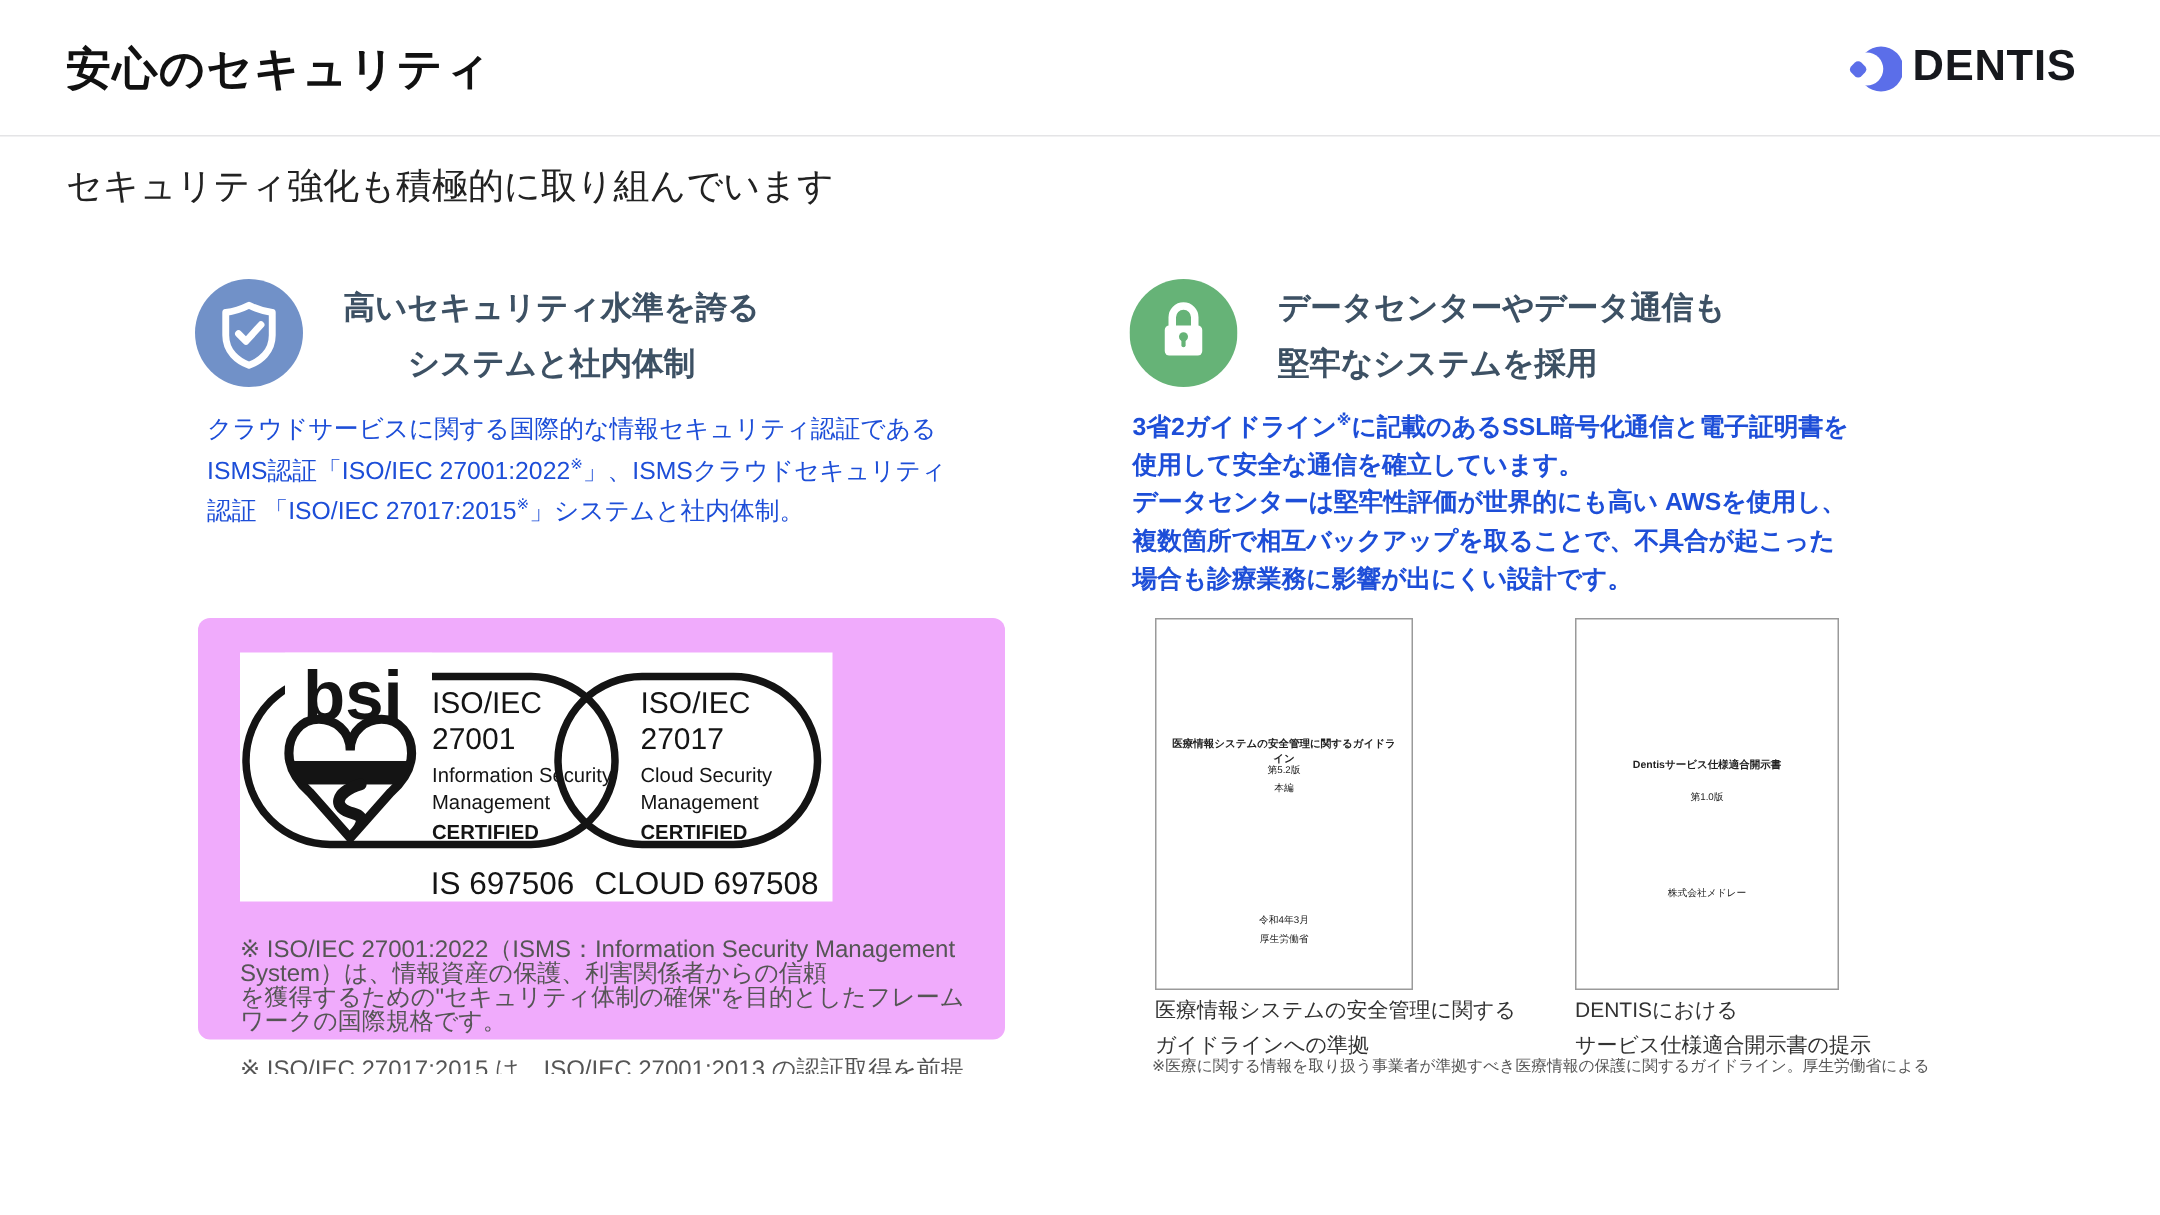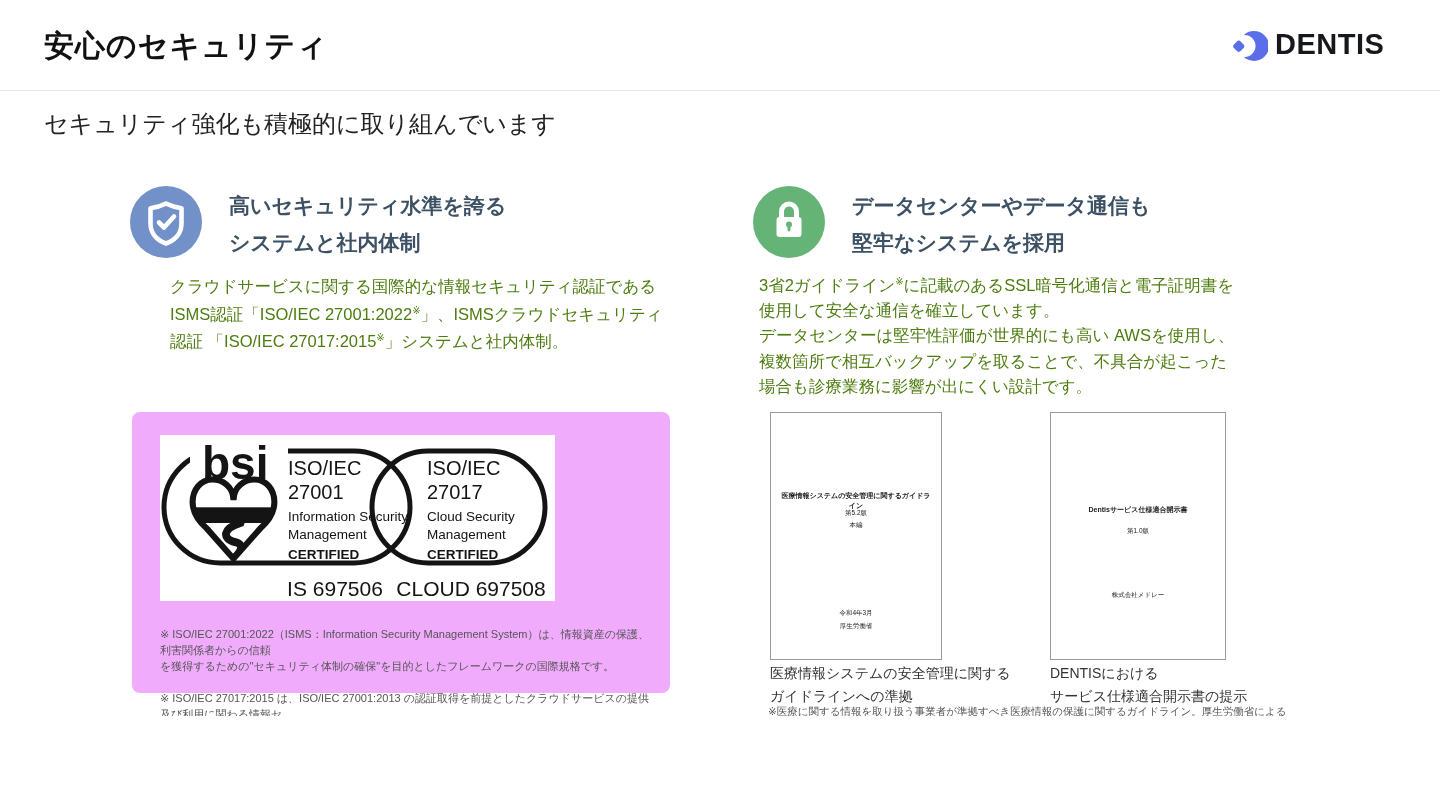--- a/index.html
+++ b/index.html
@@ -10,33 +10,33 @@
   
   .page-title { position:absolute; left:44px; top:26px; font-size:30px; font-weight:bold; color:#111; letter-spacing:1px; }
   .logo { position:absolute; left:1232px; top:28px; display:flex; align-items:flex-start; gap:7px; }
   .logo-text { font-size:29px; font-weight:800; color:#16181d; letter-spacing:0.5px; }
   .divider { position:absolute; left:0; top:90px; width:1440px; height:1px; background:#e4e4e6; }
 
   .subtitle { position:absolute; left:44px; top:108px; font-size:24px; font-weight:400; color:#222; }
 
   
   .feature { position:absolute; display:flex; gap:27px; align-items:flex-start; }
-  .feature-left { left:130px; top:186px; }
+  .feature-left { left:130px; top:186px;text-align:center; }
   .feature-right { left:753px; top:186px; }
   .feature-heading { font-size:21px; font-weight:bold; color:#3d5164; line-height:37px; white-space:pre-line; padding-top:1px; }
 
-  .body-text { position:absolute; font-size:16.5px; color:#4d7c0f; white-space:pre-line;margin-left:32px; }
+  .body-text { position:absolute; font-size:16.5px; color:#1d4ed8; white-space:pre-line; }
   .body-left { left:138px; top:273px; width:560px; line-height:27.5px; }
-  .body-right { left:727px; top:273px; width:560px; line-height:25.2px; }
+  .body-right { left:755px; top:273px; width:560px; line-height:25.2px;font-weight:bold; }
   .body-text sup { font-size:10px; vertical-align:super; line-height:0; }
 
   
   .card { position:absolute; left:132px; top:412px; width:538px; height:281px; background:#f0abfc; border-radius:8px; }
   .bsi-box { position:absolute; left:28px; top:23px; width:395px; height:166px; background:#fff; }
-  .card-notes { position:absolute; left:28px; top:198px; width:492px; font-size:11px; line-height:16px; color:#555; white-space:pre-line; }
+  .card-notes { position:absolute; left:28px; top:198px; width:492px; font-size:16px; line-height:16px; color:#555; white-space:pre-line; }
 
   
   .doc-thumb { position:absolute; background:#fff; border:1px solid #9a9a9a; }
   .doc1 { left:770px; top:412px; width:172px; height:248px; }
   .doc2 { left:1050px; top:412px; width:176px; height:248px; }
   .doc-line { position:absolute; width:100%; text-align:center; color:#222; }
   .doc-title { font-size:7px; font-weight:bold; }
   .doc-small { font-size:6.5px; }
   .d1-title { top:78px; padding:0 10px; }
   .d1-ed { top:96px; }

